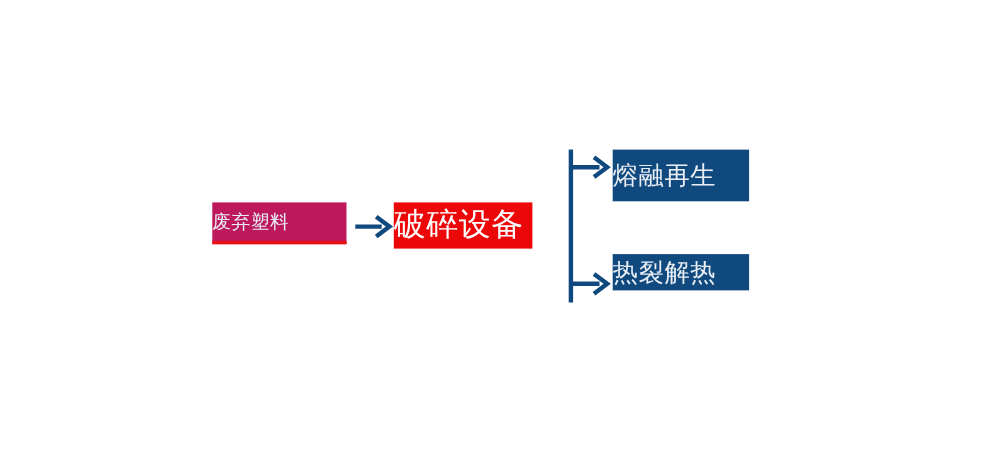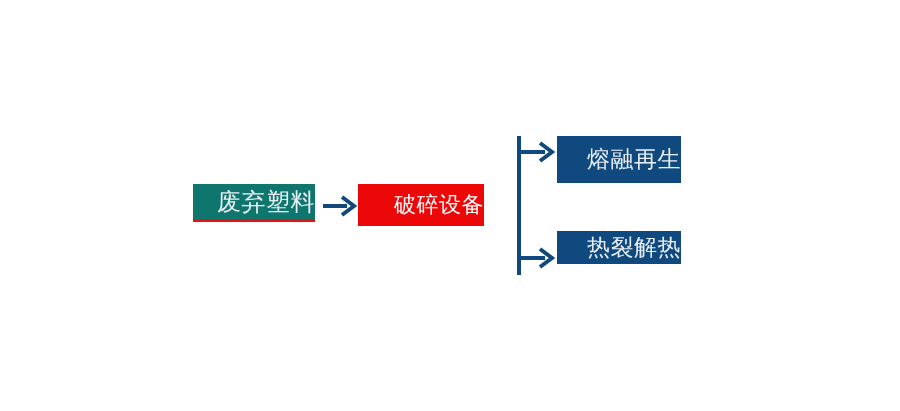--- a/index.html
+++ b/index.html
@@ -20,49 +20,49 @@
     height: 411px;
     background: #ffffff;
   }
 
   
   .node {
     position: absolute;
     box-sizing: border-box;
     display: flex;
     align-items: center;
-    justify-content: flex-end;
+    justify-content: flex-start;
     letter-spacing: 0.5px;
     white-space: nowrap;
     user-select: none;
   }
   .node-label {
     display: block;
     line-height: 1;
   }
 
   
   #node-waste-plastic {
     left: 193px;
     top: 184px;
     width: 122px;
     height: 38px;
-    background: #0f766e;
+    background: #be185d;
     color: #E8EEF4;
-    font-size: 24px;
+    font-size: 17px;
     border-bottom: 3px solid #E81212;
   }
   #node-crushing-equipment {
     left: 358px;
     top: 184px;
     width: 126px;
     height: 42px;
     background: #EC0808;
     color: #FFFFFF;
-    font-size: 22px;
+    font-size: 29px;
   }
   #node-melt-regeneration {
     left: 557px;
     top: 136px;
     width: 124px;
     height: 47px;
     background: #10497E;
     color: #E8EEF4;
     font-size: 23px;
   }

